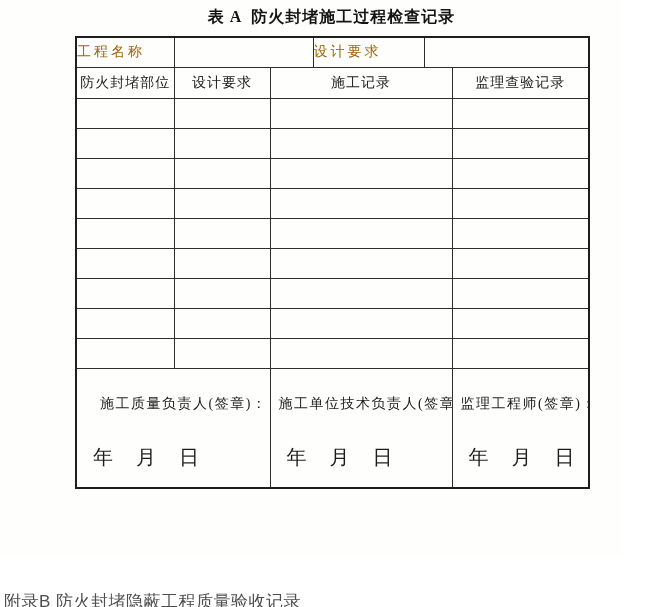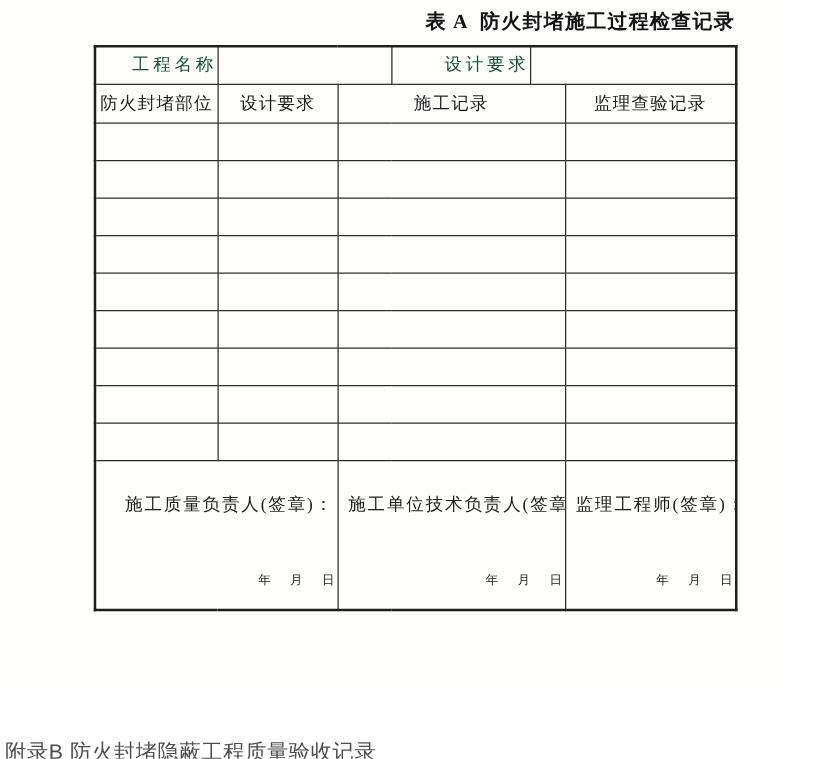--- a/index.html
+++ b/index.html
@@ -7,21 +7,21 @@
   body {
     width: 669px; height: 607px;
     position: relative;
     font-family: "Liberation Serif", serif;
     color: #1c1c1c;
     overflow: hidden;
   }
   .doc-title {
     position: absolute;
     top: 7px; left: 75px; width: 513px;
-    text-align: right;
+    text-align: center;
     font-size: 16px;
     font-weight: bold;
     letter-spacing: 1px;
     white-space: pre;
     color: #141414;
   }
   table.form {
     position: absolute;
     left: 75px; top: 36px;
     width: 513px;
@@ -30,23 +30,23 @@
     border: 2px solid #1f1f1f;
   }
   table.form td {
     border: 1px solid #2e2e2e;
     font-size: 14px;
     vertical-align: middle;
     overflow: hidden;
   }
   tr.info-row td { height: 30px; }
   td.info-label {
-    text-align: right;
+    text-align: left;
     letter-spacing: 3px;
-    color: #14532d;
+    color: #a16207;
   }
   tr.colhead-row td {
     height: 31px;
     text-align: center;
     letter-spacing: 1px;
     color: #1a1a1a;
   }
   tr.empty-row td { height: 30px; }
   tr.sig-row td { height: 120px; vertical-align: top; }
   .sig-cell-inner {
@@ -58,22 +58,22 @@
   .sig-label {
     padding-top: 26px;
     padding-left: 8px;
     font-size: 14px;
     letter-spacing: 1.5px;
     white-space: nowrap;
   }
   .sig-label.indent { padding-left: 23px; }
   .sig-date {
     padding-bottom: 14px;
-    text-align: right;
-    font-size: 10px;
+    text-align: left;
+    font-size: 20px;
     letter-spacing: 2px;
     white-space: pre;
     margin-left: 16px;
   }
   .footer-caption {
     position: absolute;
     left: 4px; top: 590px;
     font-family: "Liberation Sans", sans-serif;
     font-size: 17px;
     color: #4d4d4d;

